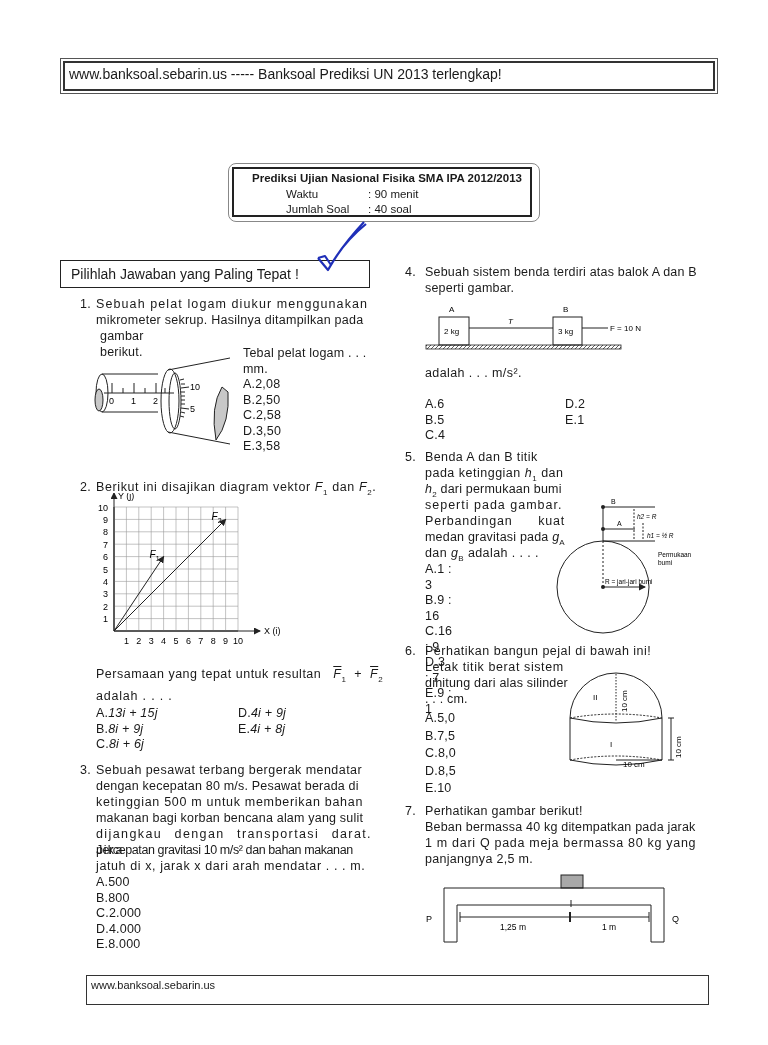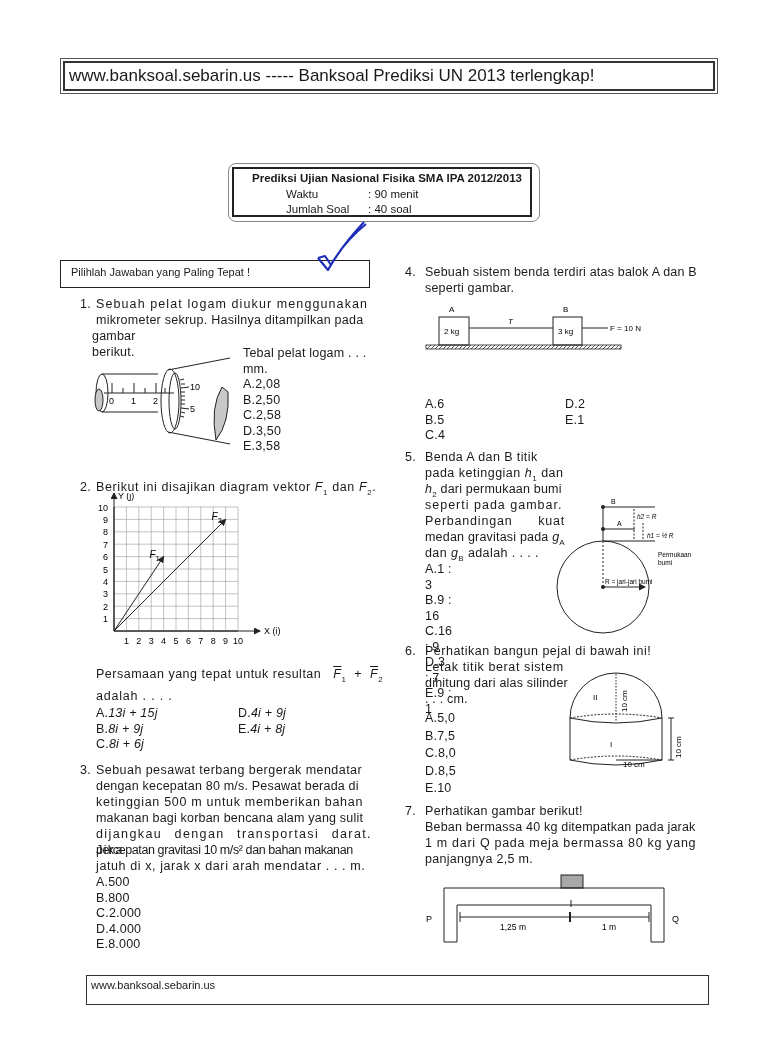--- a/index.html
+++ b/index.html
@@ -1,26 +1,26 @@
 <!DOCTYPE html>
 <html><head>
 <meta charset="utf-8">
 <style>
   * { box-sizing: border-box; margin: 0; padding: 0; }
   html, body { width: 768px; height: 1045px; background: #ffffff; overflow: hidden; }
   body { position: relative; font-family: "Liberation Sans", sans-serif; color: #1a1a1a; }
   .abs { position: absolute; }
   .hdr-outer { left: 60px; top: 58px; width: 658px; height: 36px; border: 1px solid #555; }
-  .hdr-inner { left: 63px; top: 61px; width: 652px; height: 30px; border: 2px solid #333; font-size: 17px; padding: 3px 4px; }
+  .hdr-inner { left: 63px; top: 61px; width: 652px; height: 30px; border: 2px solid #333; font-size: 14px; padding: 3px 4px; }
   .title-outer { left: 228px; top: 163px; width: 312px; height: 59px; border: 1px solid #888; border-radius: 8px; }
   .title-inner { left: 232px; top: 167px; width: 300px; height: 50px; border: 2px solid #222; font-size: 11.5px; }
   .title-inner .l1 { position: absolute; left: 18px; top: 3px; font-weight: bold; }
   .title-inner .lab { position: absolute; left: 52px; }
   .title-inner .val { position: absolute; left: 134px; }
-  .instr { left: 60px; top: 260px; width: 310px; height: 28px; border: 1.5px solid #222; font-size: 11px; padding: 5px 10px; }
+  .instr { left: 60px; top: 260px; width: 310px; height: 28px; border: 1.5px solid #222; font-size: 14px; padding: 5px 10px; }
   .q { font-size: 12.5px; line-height: 15.5px; letter-spacing: 0.2px; }
   .qnum { position: absolute; }
   .txt { position: absolute; }
   .ftr { left: 86px; top: 975px; width: 623px; height: 30px; border: 1.5px solid #333; font-size: 11px; padding: 3px 4px; }
   svg text { font-family: "Liberation Sans", sans-serif; }
   .just { text-align: justify; text-align-last: left; }
 </style>
 </head>
 <body>
 
@@ -42,21 +42,21 @@
   <span>Pilihlah Jawaban yang Paling Tepat !</span>
 </div>
 <svg class="abs" style="left:310px;top:218px" width="60" height="62">
   <path d="M8 40 L18 52 Q30 30 54 4 M8 40 L15 38 L21 47 Q34 24 56 6" fill="none" stroke="#1f2fb8" stroke-width="2.2" stroke-linejoin="round"></path>
 </svg>
 
 <div class="abs q" style="left:80px;top:297px">
   <span class="qnum" style="left:0;top:0">1.</span>
   <div class="txt just" style="left:16px;top:0;width:276px;letter-spacing:1.1px">Sebuah pelat logam diukur menggunakan</div>
   <div class="txt just" style="left:16px;top:16px;width:276px;letter-spacing:0.25px">mikrometer sekrup. Hasilnya ditampilkan pada</div>
-  <div class="txt" style="left:12px;top:32px">gambar berikut.</div>
+  <div class="txt" style="left:20px;top:32px">gambar berikut.</div>
 </div>
 <svg class="abs" style="left:92px;top:352px" width="138" height="96">
 
   <path d="M10 22 L66 22 M10 60 L66 60" stroke="#222" stroke-width="1" fill="none"></path>
   <ellipse cx="10" cy="41" rx="6" ry="19" fill="none" stroke="#222"></ellipse>
   <ellipse cx="7" cy="48" rx="4" ry="11" fill="#c8c8c8" stroke="#222"></ellipse>
   <line x1="12" y1="41" x2="82" y2="41" stroke="#222"></line>
   <g stroke="#222">
     <line x1="20" y1="41" x2="20" y2="31"></line>
       <line x1="31" y1="41" x2="31" y2="36"></line>
@@ -219,20 +219,21 @@
   <line x1="162" y1="28" x2="188" y2="28" stroke="#222"></line>
   <text x="190" y="31" font-size="8">F = 10 N</text>
   <rect x="6" y="45" width="195" height="4" fill="url(#hatch)" stroke="#222" stroke-width="0.8"></rect>
   <defs>
       <pattern id="hatch" width="4" height="4" patternUnits="userSpaceOnUse">
         <path d="M0 4 L4 0" stroke="#333" stroke-width="0.8"></path>
       </pattern>
     </defs>
 </svg>
 <div class="abs q" style="left:425px;top:366px;white-space:nowrap;letter-spacing:0.4px">
+  <div>adalah . . . m/s².</div>
 </div>
 <div class="abs q" style="left:425px;top:397px">
   <div><span class="lt">A.</span><span>6</span></div>
   <div><span class="lt">B.</span><span>5</span></div>
   <div><span class="lt">C.</span><span>4</span></div>
 </div>
 <div class="abs q" style="left:565px;top:397px">
   <div><span class="lt">D.</span><span>2</span></div>
   <div><span class="lt">E.</span><span>1</span></div>
 </div>

